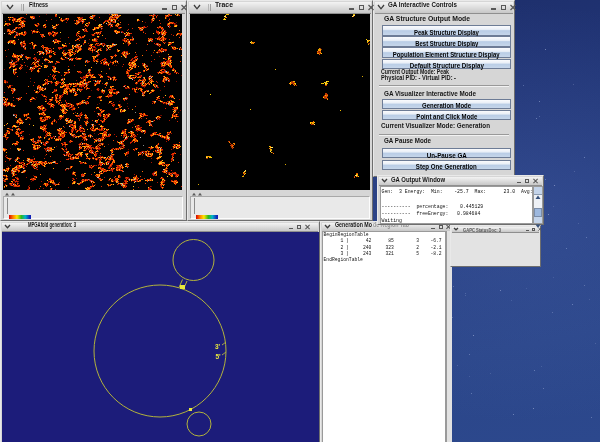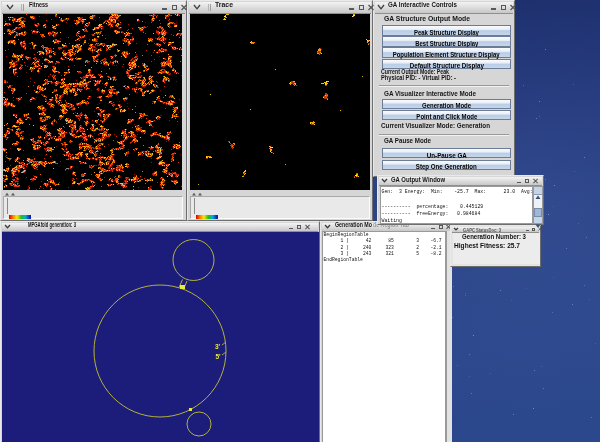--- a/index.html
+++ b/index.html
@@ -234,24 +234,20 @@
   <div class="tb" style="height:6px;"></div>
   <svg style="position:absolute;left:2px;top:1.2px" width="6" height="4">
         <path d="M1 1 L3.0 2.8 L5 1" stroke="#3c3c3c" stroke-width="1.3" fill="none"></path>
       </svg>
   <span style="position:absolute;left:12px;top:0.8px;font-size:5px;font-weight:bold;color:#333;opacity:0.78;white-space:pre;display:inline-block;transform:scaleX(0.82);transform-origin:0 50%;">GAPC StatusDoc: 3</span>
   <div style="position:absolute;left:75px;top:3.984px;width:3.224px;height:0.868px;background:#585858"></div>
       <div style="position:absolute;left:80.89px;top:2px;width:3.224px;height:2.976px;border:1px solid #585858;border-top-width:0.992px;box-sizing:border-box"></div>
       <svg style="position:absolute;left:86.78px;top:1.38px" width="3.7199999999999998" height="4.34">
         <path d="M0.31 0.62 L3.41 3.7199999999999998 M3.41 0.62 L0.31 3.7199999999999998" stroke="#585858" stroke-width="0.806"></path>
       </svg>
-  <div style="position:absolute;left:2px;top:7px;width:87px;height:31px;background:#ececec;">
-    <span style="position:absolute;left:9px;top:-1.1px;font-size:8px;font-weight:bold;color:#111;white-space:pre;display:inline-block;transform:scaleX(0.7618);transform-origin:0 50%;">Generation Number: 3</span>
-    <span style="position:absolute;left:1px;top:8.4px;font-size:8px;font-weight:bold;color:#111;white-space:pre;display:inline-block;transform:scaleX(0.8247);transform-origin:0 50%;">Highest Fitness: 25.7</span>
-  </div>
 </div>
 
 <div class="win" style="left:377px;top:175px;width:167px;height:50px;">
   <div class="tb" style="height:9px;"></div>
   <svg style="position:absolute;left:3px;top:2.2px" width="7" height="5">
         <path d="M1 1 L3.5 3.8 L6 1" stroke="#3c3c3c" stroke-width="1.3" fill="none"></path>
       </svg>
   <span style="position:absolute;left:13px;top:-0.4px;font-size:6.5px;font-weight:bold;color:#151515;white-space:pre;display:inline-block;transform:scaleX(0.9109);transform-origin:0 50%;">GA Output Window</span>
   <div style="position:absolute;left:139px;top:5.720000000000001px;width:4.42px;height:1.19px;background:#585858"></div>
       <div style="position:absolute;left:147.075px;top:3px;width:4.42px;height:4.08px;border:1px solid #585858;border-top-width:1.36px;box-sizing:border-box"></div>

